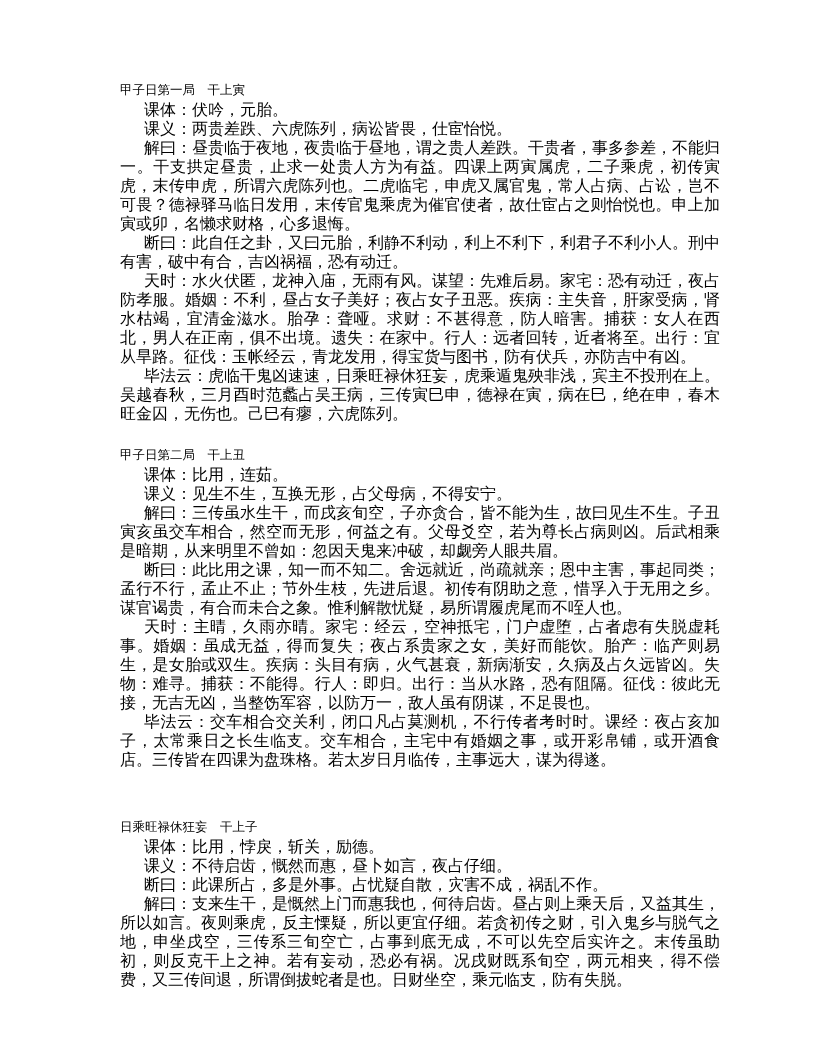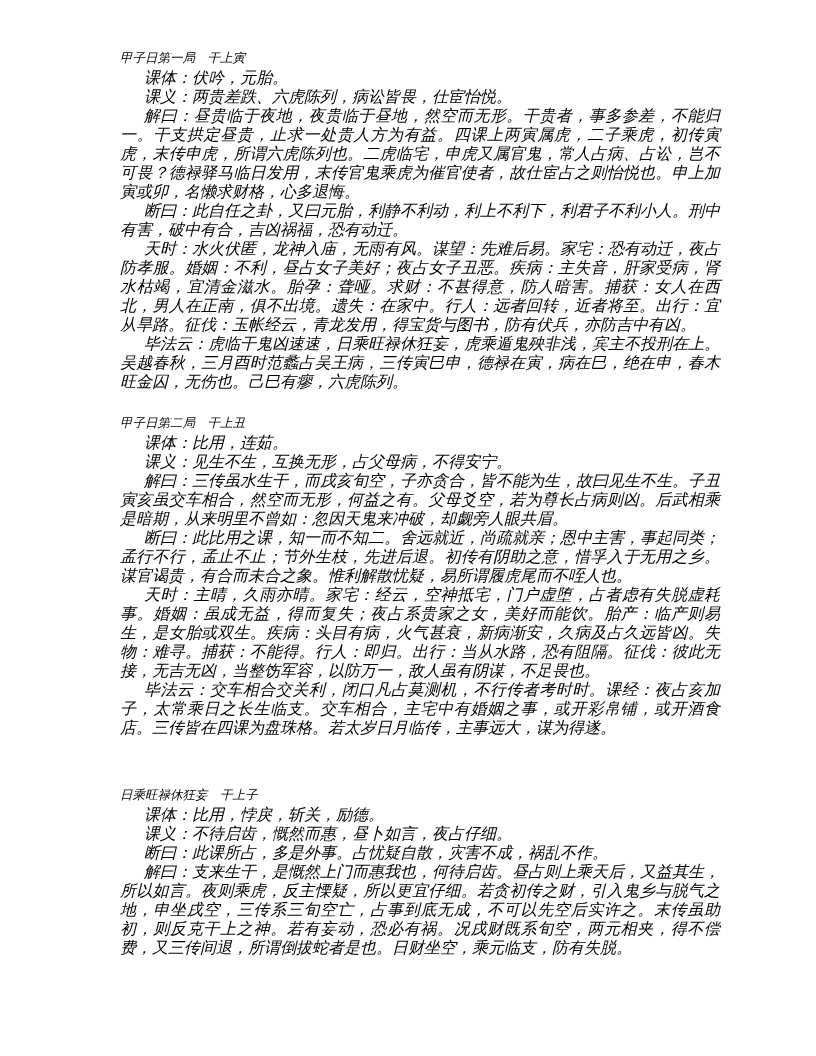--- a/index.html
+++ b/index.html
@@ -12,22 +12,21 @@
     height: 1056px;
     font-family: "DejaVu Sans", "Liberation Sans", sans-serif;
     color: #000000;
     overflow: hidden;
   }
   .page {
     position: relative;
     width: 816px;
     height: 1056px;
     box-sizing: border-box;
-    padding: 48px 96px 0 120px;
-    font-style: italic;
+    padding: 80px 96px 0 120px;
   }
   .section {
     margin-bottom: 22px;
   }
   .sec-title {
     font-size: 12.5px;
     line-height: 19px;
     margin: 0 0 1px 0;
     white-space: pre;
   }
@@ -49,21 +48,21 @@
   }
 </style>
 </head>
 <body>
 
 <div class="page">
   <div class="section">
     <p class="sec-title">甲子日第一局　干上寅</p>
     <p class="para">课体：伏吟，元胎。</p>
     <p class="para">课义：两贵差跌、六虎陈列，病讼皆畏，仕宦怡悦。</p>
-    <p class="para hang">解曰：昼贵临于夜地，夜贵临于昼地，然空而无形。干贵者，事多参差，不能归一。干支拱定昼贵，止求一处贵人方为有益。四课上两寅属虎，二子乘虎，初传寅虎，末传申虎，所谓六虎陈列也。二虎临宅，申虎又属官鬼，常人占病、占讼，岂不可畏？德禄驿马临日发用，末传官鬼乘虎为催官使者，故仕宦占之则怡悦也。申上加寅或卯，名懒求财格，心多退悔。</p>
+    <p class="para hang">解曰：昼贵临于夜地，夜贵临于昼地，谓之贵人差跌。干贵者，事多参差，不能归一。干支拱定昼贵，止求一处贵人方为有益。四课上两寅属虎，二子乘虎，初传寅虎，末传申虎，所谓六虎陈列也。二虎临宅，申虎又属官鬼，常人占病、占讼，岂不可畏？德禄驿马临日发用，末传官鬼乘虎为催官使者，故仕宦占之则怡悦也。申上加寅或卯，名懒求财格，心多退悔。</p>
     <p class="para hang">断曰：此自任之卦，又曰元胎，利静不利动，利上不利下，利君子不利小人。刑中有害，破中有合，吉凶祸福，恐有动迁。</p>
     <p class="para hang">天时：水火伏匿，龙神入庙，无雨有风。谋望：先难后易。家宅：恐有动迁，夜占防孝服。婚姻：不利，昼占女子美好；夜占女子丑恶。疾病：主失音，肝家受病，肾水枯竭，宜清金滋水。胎孕：聋哑。求财：不甚得意，防人暗害。捕获：女人在西北，男人在正南，俱不出境。遗失：在家中。行人：远者回转，近者将至。出行：宜从旱路。征伐：玉帐经云，青龙发用，得宝货与图书，防有伏兵，亦防吉中有凶。</p>
     <p class="para hang">毕法云：虎临干鬼凶速速，日乘旺禄休狂妄，虎乘遁鬼殃非浅，宾主不投刑在上。吴越春秋，三月酉时范蠡占吴王病，三传寅巳申，德禄在寅，病在巳，绝在申，春木旺金囚，无伤也。己巳有瘳，六虎陈列。</p>
   </div>
 
   <div class="section">
     <p class="sec-title">甲子日第二局　干上丑</p>
     <p class="para">课体：比用，连茹。</p>
     <p class="para">课义：见生不生，互换无形，占父母病，不得安宁。</p>
     <p class="para hang">解曰：三传虽水生干，而戌亥旬空，子亦贪合，皆不能为生，故曰见生不生。子丑寅亥虽交车相合，然空而无形，何益之有。父母爻空，若为尊长占病则凶。后武相乘是暗期，从来明里不曾如：忽因天鬼来冲破，却觑旁人眼共眉。</p>

